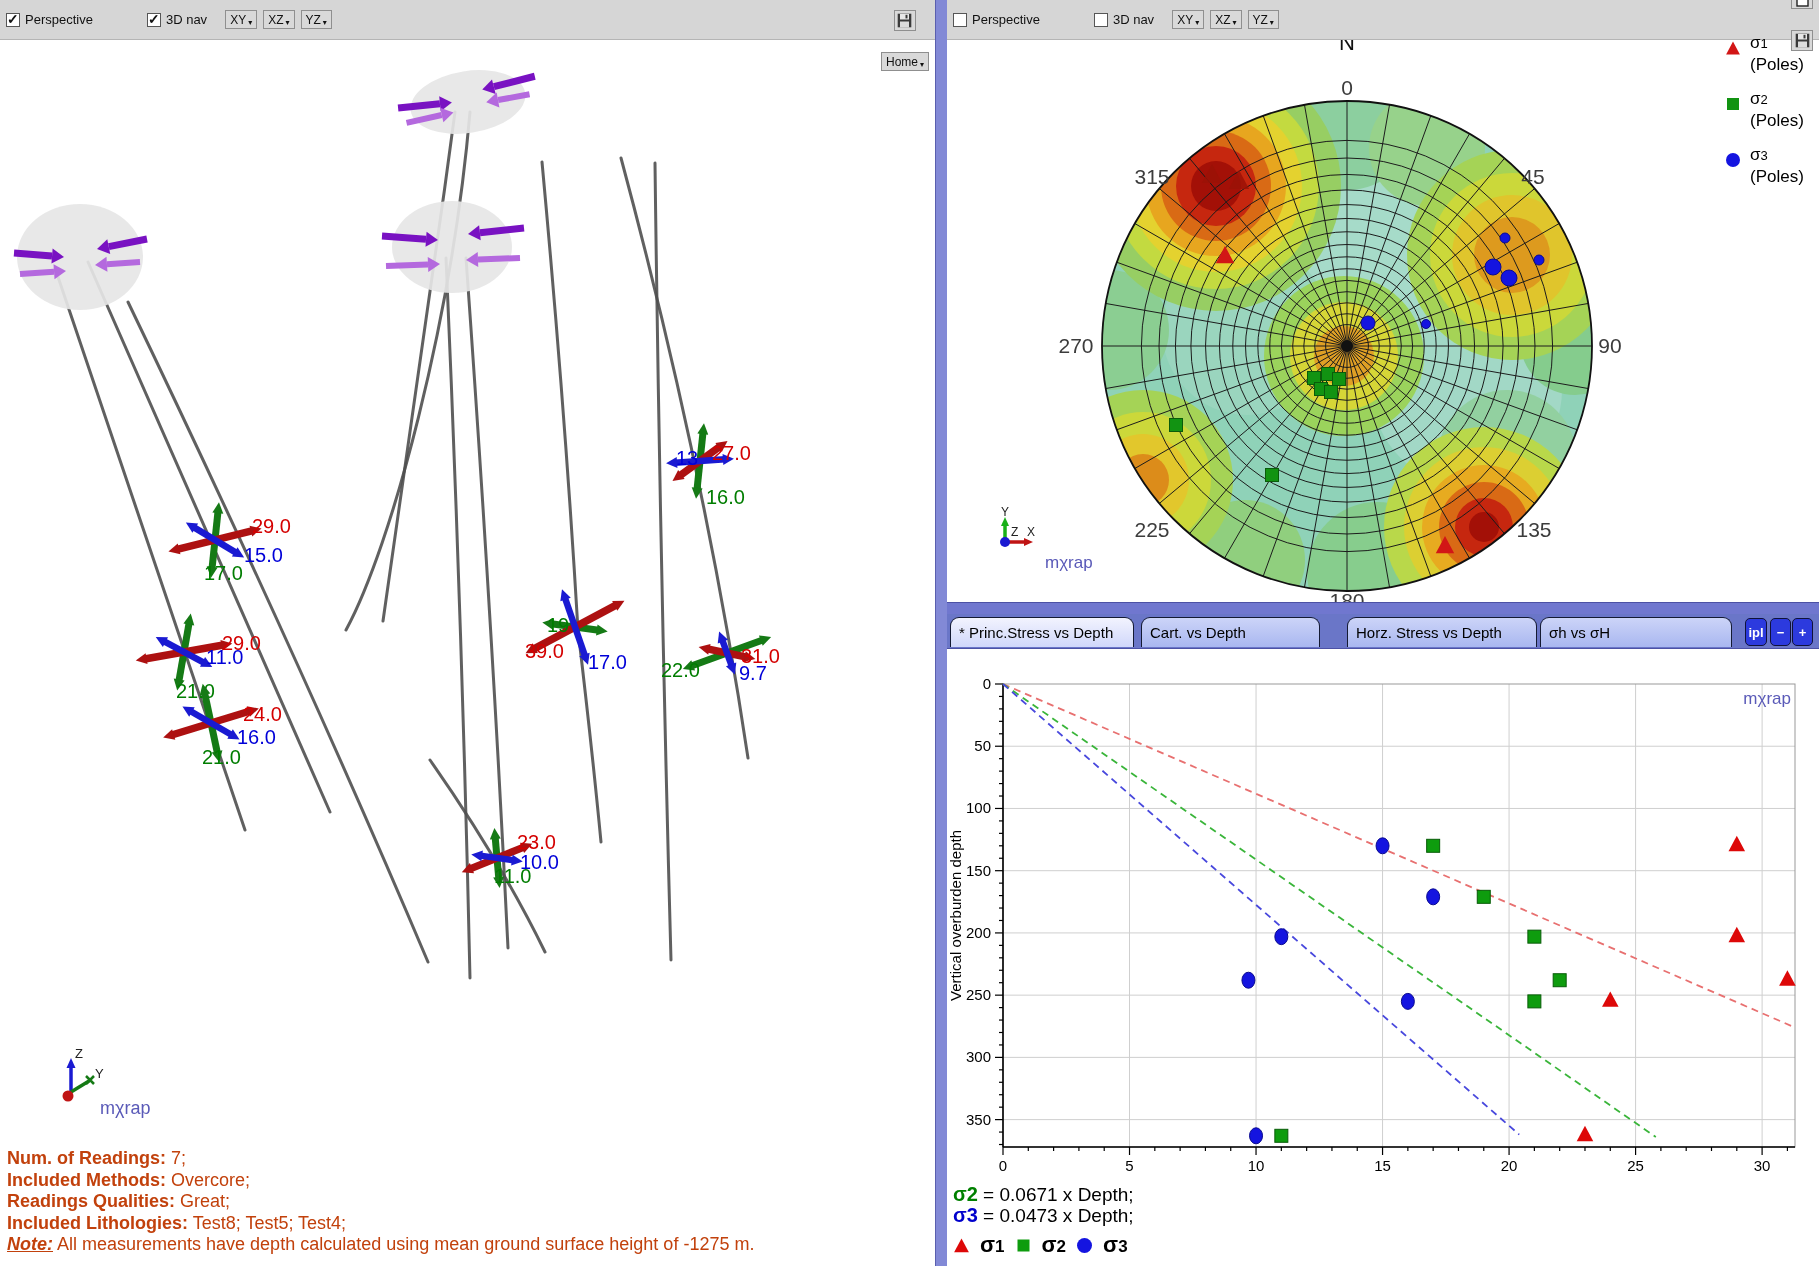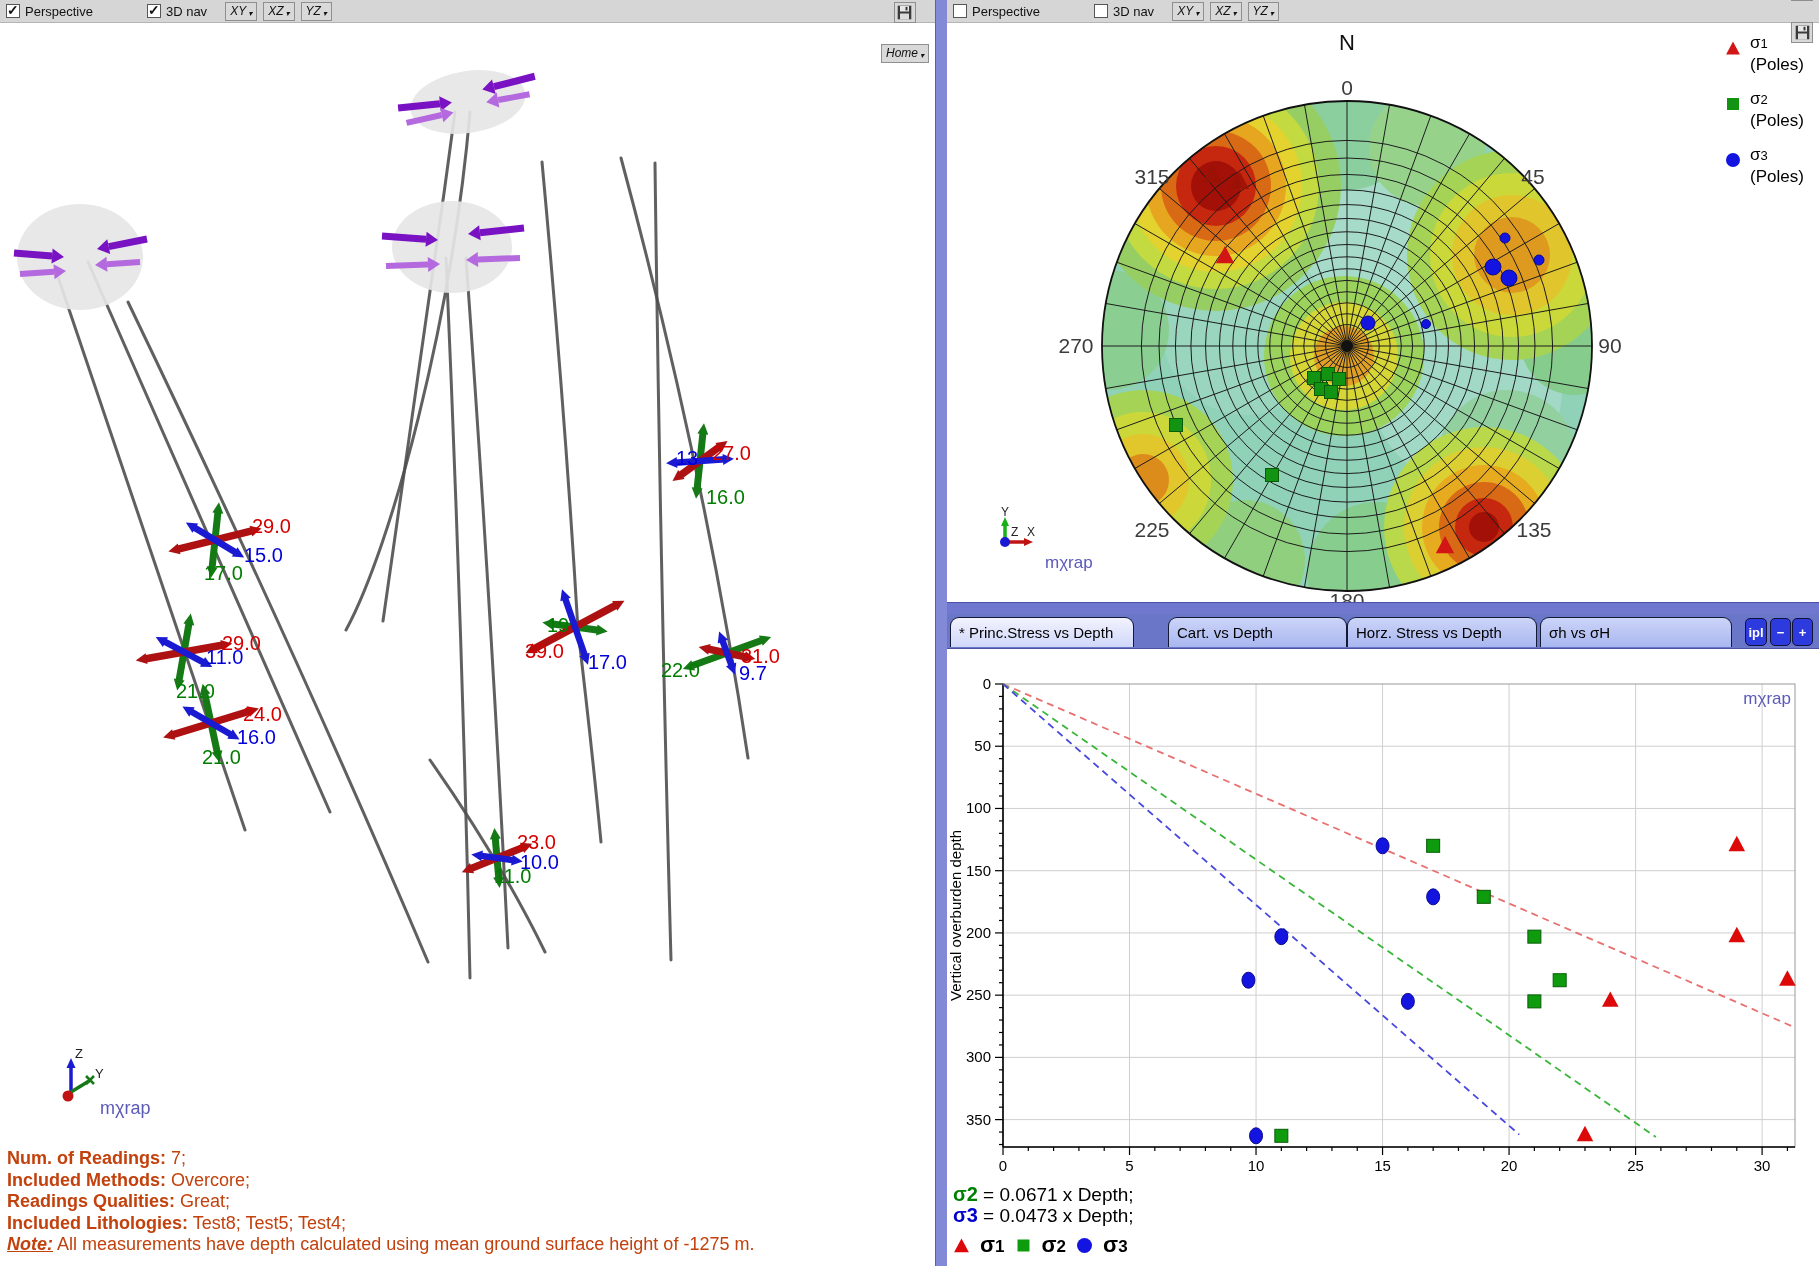--- a/index.html
+++ b/index.html
@@ -7,29 +7,29 @@
        font-family:"Liberation Sans",sans-serif;-webkit-font-smoothing:antialiased;}
   .panel{position:absolute;background:#fff;overflow:hidden;}
   #left-panel{left:0;top:0;width:935px;height:1266px;}
   #vsplit{position:absolute;left:935px;top:0;width:12px;height:1266px;background:#8289d6;
           border-left:1px solid #5a5fae;border-right:1px solid #5a5fae;}
   #stereo-panel{left:947px;top:0;width:872px;height:602px;}
   #hsplit{position:absolute;left:947px;top:602px;width:872px;height:12px;background:#7077cf;
           border-top:1px solid #4c51a5;border-bottom:1px solid #4c51a5;}
   #bottom-panel{left:947px;top:614px;width:872px;height:652px;}
   
-  .toolbar{position:absolute;left:0;top:0;right:0;height:23px;background:#d6d6d6;
+  .toolbar{position:absolute;left:0;top:0;right:0;height:40px;background:#d6d6d6;
            border-bottom:1px solid #b5b5b5;display:flex;align-items:center;gap:6px;
            padding:0 6px;box-sizing:border-box;font-size:13px;color:#111;z-index:8;}
   .cb-wrap{display:flex;align-items:center;gap:5px;cursor:default;}
   .cb{width:14px;height:14px;background:#fff;border:1px solid #565656;display:inline-block;
       position:relative;box-sizing:border-box;}
   .cb.checked::after{content:"✓";position:absolute;left:0px;top:-3px;font-size:14px;font-weight:bold;color:#111;}
   .tbtn{display:inline-flex;align-items:center;gap:2px;background:#d9d9d9;border:1px solid #8f8f8f;
-        font-size:12px;font-family:"Liberation Sans",sans-serif;padding:1px 4px;height:19px;box-sizing:border-box;color:#111;font-style:italic;}
+        font-size:12px;font-family:"Liberation Sans",sans-serif;padding:1px 4px;height:19px;box-sizing:border-box;color:#111;}
   .drop{font-size:8px;margin-top:5px;}
   .tb-right{margin-left:auto;display:flex;align-items:center;gap:21px;flex-direction:column;}
   .icon-btn{width:22px;height:21px;background:#d9d9d9;border:1px solid #8f8f8f;display:inline-flex;
             align-items:center;justify-content:center;padding:0;}
   .gap8{width:42px;}
   
   #left-summary{position:absolute;left:7px;top:1148px;width:900px;font-size:18px;color:#c2410c;z-index:9;}
   .sum-line{line-height:21.5px;white-space:nowrap;}
   .sum-line b{font-weight:bold;}
   .note-label{font-weight:bold;font-style:italic;text-decoration:underline;}
@@ -631,21 +631,21 @@
             <ellipse cx="334.33865814696486" cy="322.6586021505376" rx="6.5" ry="8" fill="#1414e0" stroke="#0a0a90" stroke-width="1"></ellipse>
             <ellipse cx="301.444089456869" cy="366.2204301075269" rx="6.5" ry="8" fill="#1414e0" stroke="#0a0a90" stroke-width="1"></ellipse>
             <ellipse cx="460.8562300319489" cy="387.3790322580645" rx="6.5" ry="8" fill="#1414e0" stroke="#0a0a90" stroke-width="1"></ellipse>
             <ellipse cx="309.03514376996804" cy="521.7983870967741" rx="6.5" ry="8" fill="#1414e0" stroke="#0a0a90" stroke-width="1"></ellipse>
           </g>
           <text x="844" y="90" font-size="17" fill="#5a5ab8" text-anchor="end">mχrap</text>
         </svg>
       </div>
     <div id="tabbar">
         <div class="tab active" style="left: 3px; width: 184px;">* Princ.Stress vs Depth</div>
-        <div class="tab" style="left: 221px; width: 179px;">Cart. vs Depth</div>
+        <div class="tab" style="left: 194px; width: 179px;">Cart. vs Depth</div>
         <div class="tab" style="left: 400px; width: 190px;">Horz. Stress vs Depth</div>
         <div class="tab" style="left: 593px; width: 192px;">σh vs σH</div>
         <div class="mini-btn" style="left: 798px; width: 22px;">ipl</div>
         <div class="mini-btn" style="left: 823px; width: 21px;">−</div>
         <div class="mini-btn" style="left: 845px; width: 21px;">+</div>
       </div>
     <div id="chart-legend">
         <div class="eq-line"><span class="sig" style="color: rgb(0, 128, 0);">σ2</span><span> = 0.0671 x Depth;</span></div>
         <div class="eq-line"><span class="sig" style="color: rgb(0, 0, 204);">σ3</span><span> = 0.0473 x Depth;</span></div>
         <div id="marker-row">

